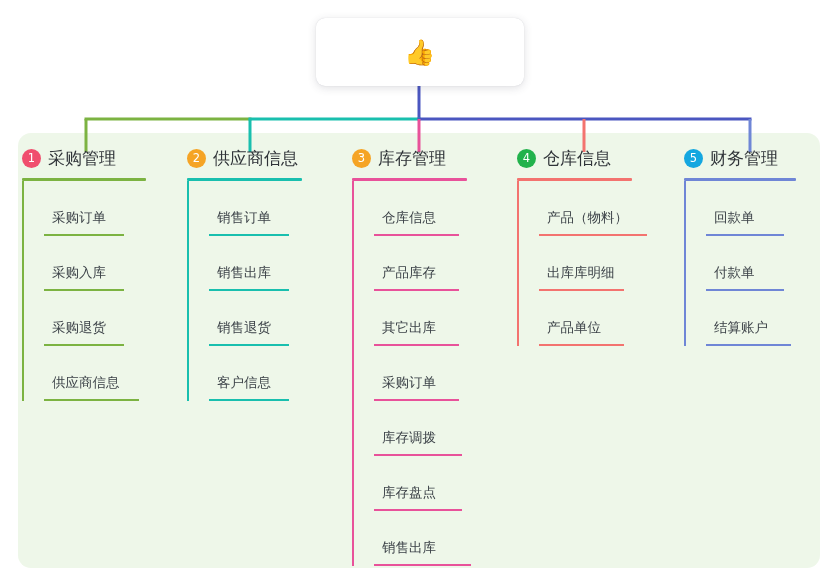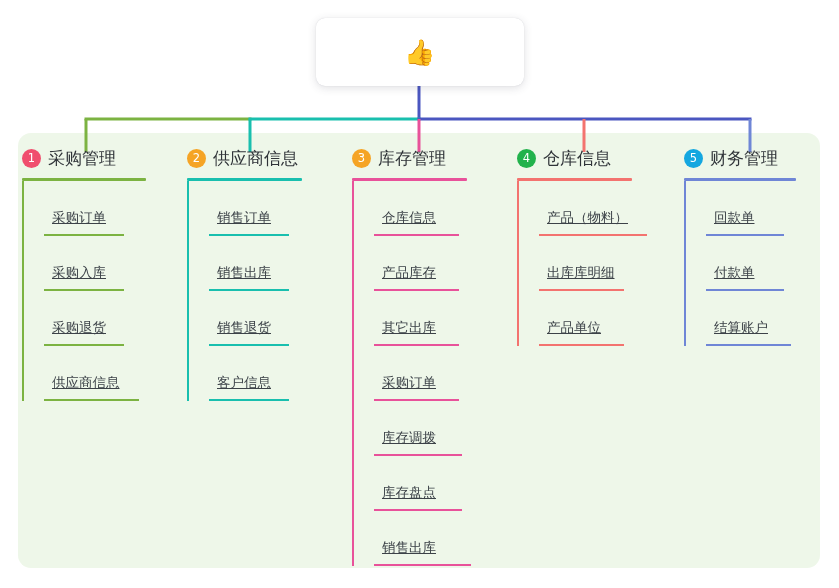--- a/index.html
+++ b/index.html
@@ -121,21 +121,20 @@
     position: relative;
     height: 55px;
   }
   .leaf-label {
     position: absolute;
     left: 30px;
     bottom: 9px;
     font-size: 13.5px;
     color: #3c4248;
     white-space: nowrap;
-    text-decoration: underline;
   }
   .leaf-rule {
     position: absolute;
     left: 22px;
     bottom: 0px;
     height: 2px;
   }
   .spine {
     position: absolute;
     left: 0px;

